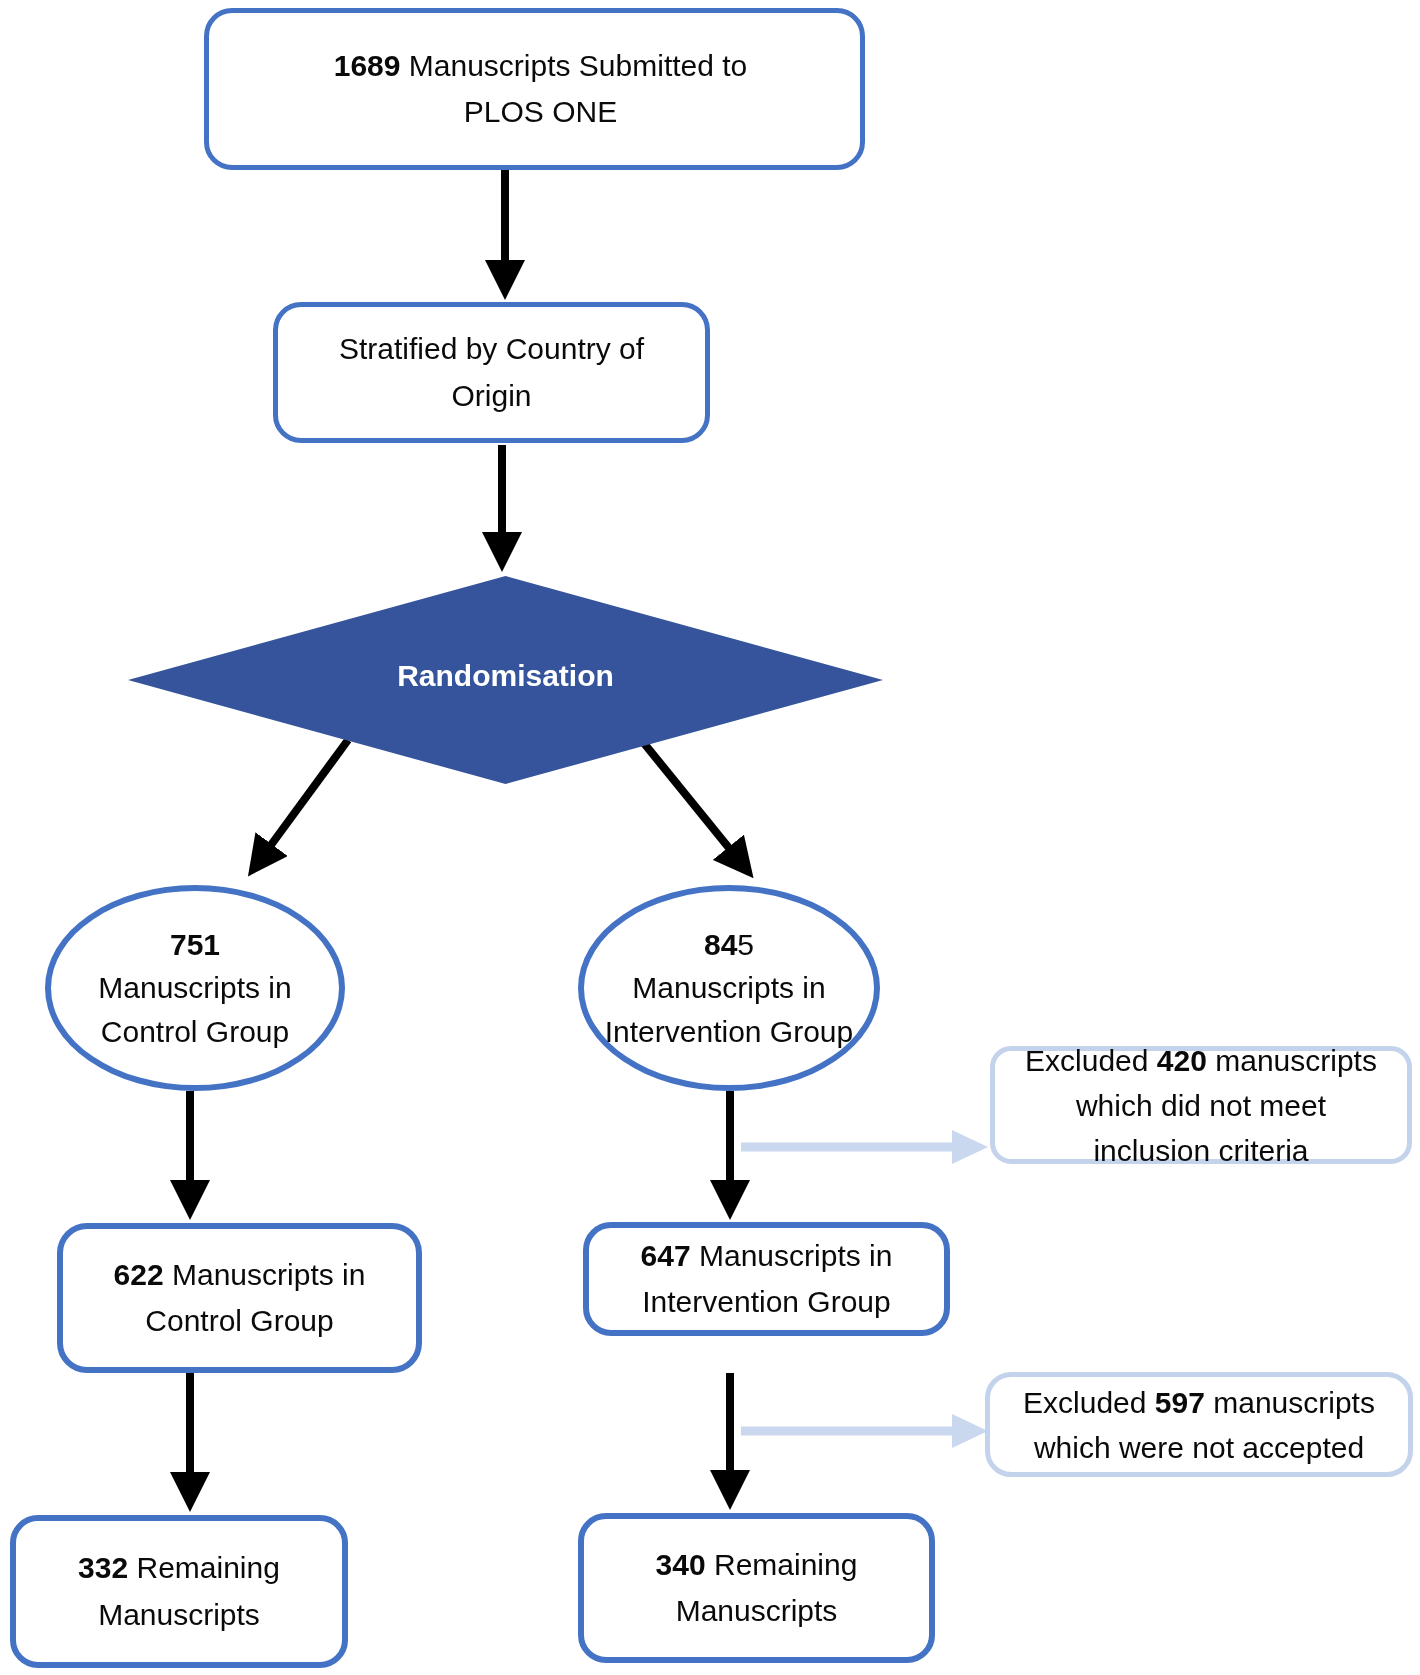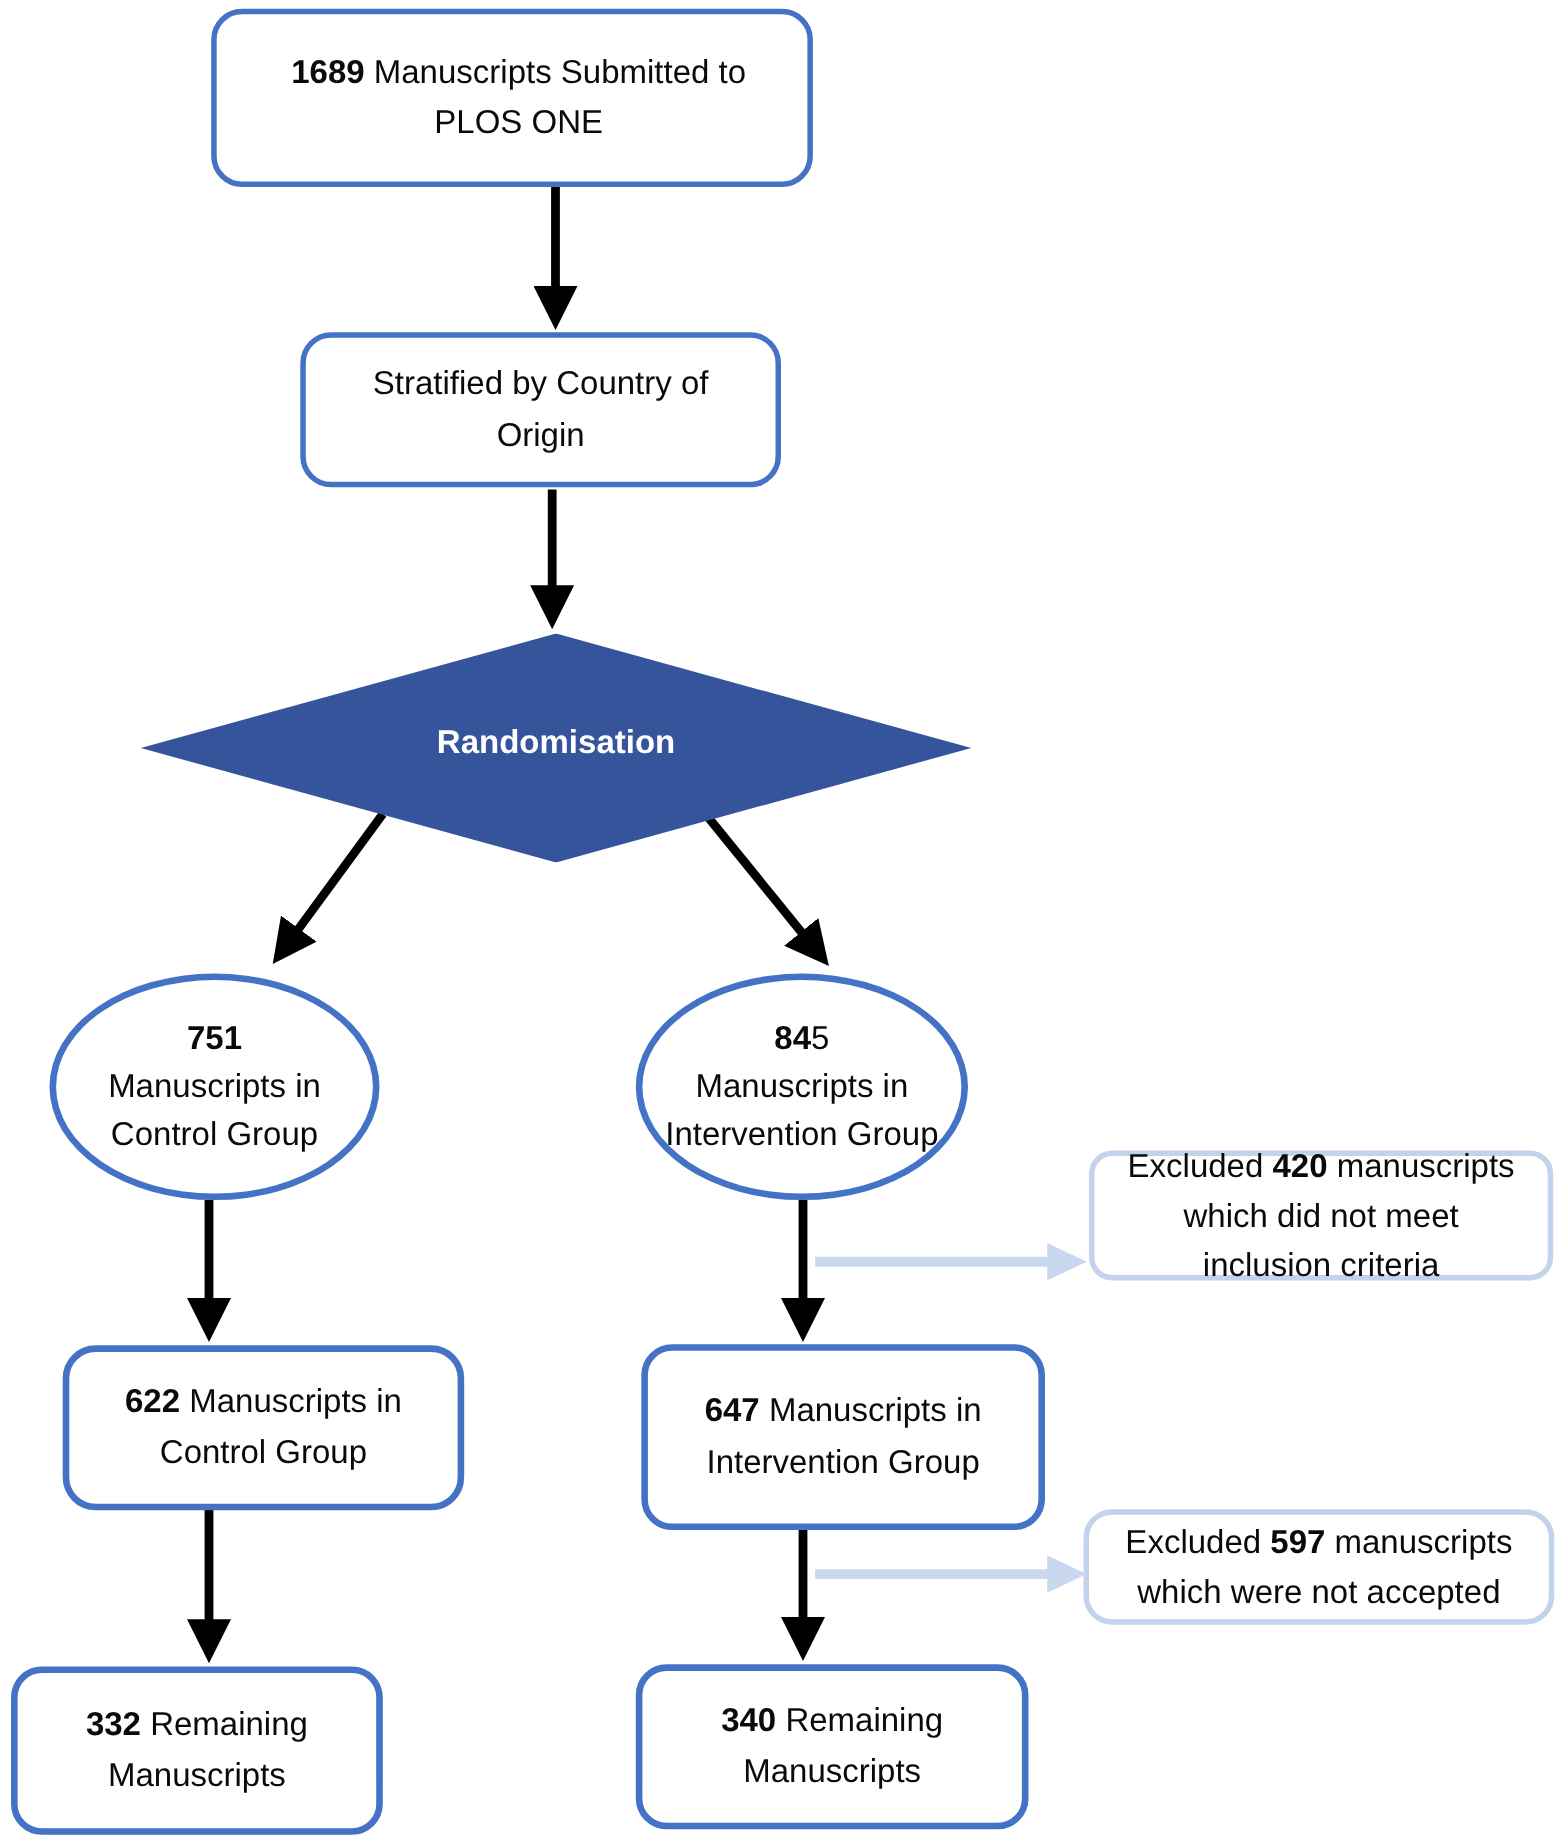--- a/index.html
+++ b/index.html
@@ -95,21 +95,21 @@
     <line class="conn" x1="348" y1="740" x2="271" y2="845" marker-end="url(#head)"></line>
     <line class="conn" x1="643" y1="742" x2="729" y2="848" marker-end="url(#head)"></line>
     <line class="conn" x1="190" y1="1091" x2="190" y2="1181" marker-end="url(#head)"></line>
     <line class="conn" x1="190" y1="1372" x2="190" y2="1473" marker-end="url(#head)"></line>
     <line class="conn" x1="730" y1="1091" x2="730" y2="1181" marker-end="url(#head)"></line>
     <line class="conn" x1="730" y1="1373" x2="730" y2="1471" marker-end="url(#head)"></line>
     <line class="conn-light" x1="741" y1="1147" x2="953" y2="1147" marker-end="url(#head-light)"></line>
     <line class="conn-light" x1="741" y1="1431" x2="953" y2="1431" marker-end="url(#head-light)"></line>
   </svg>
 
-  <div class="node box" style="left:192px; top:8px; width:547px; height:162px;padding-left:12px;">
+  <div class="node box" style="left:204px; top:8px; width:661px; height:162px;padding-left:12px;">
     <div class="rich">
         <div><b>1689</b><span> Manuscripts Submitted to</span></div>
         <div><span>PLOS ONE</span></div>
       </div>
   </div>
 
   <div class="node diamond" style="left:128px; top:576px; width:755px; height:208px;">
     <div class="rich">Randomisation</div>
   </div>
 
@@ -136,21 +136,21 @@
       </div>
   </div>
 
   <div class="node box-heavy node box" style="left:18px; top:1223px; width:365px; height:150px; border-width:6px;margin-left:39px;">
     <div class="rich">
         <div><b>622</b><span> Manuscripts in</span></div>
         <div><span>Control Group</span></div>
       </div>
   </div>
 
-  <div class="node box" style="left:583px; top:1222px; width:367px; height:169px; border-width:6px;">
+  <div class="node box" style="left:583px; top:1222px; width:367px; height:114px; border-width:6px;">
     <div class="rich">
         <div><b>647</b><span> Manuscripts in</span></div>
         <div><span>Intervention Group</span></div>
       </div>
   </div>
 
   <div class="node box-light" style="left:990px; top:1046px; width:422px; height:118px;border-radius:21px;">
     <div class="rich">
         <div><span>Excluded </span><b>420</b><span> manuscripts</span></div>
         <div><span>which did not meet</span></div>

